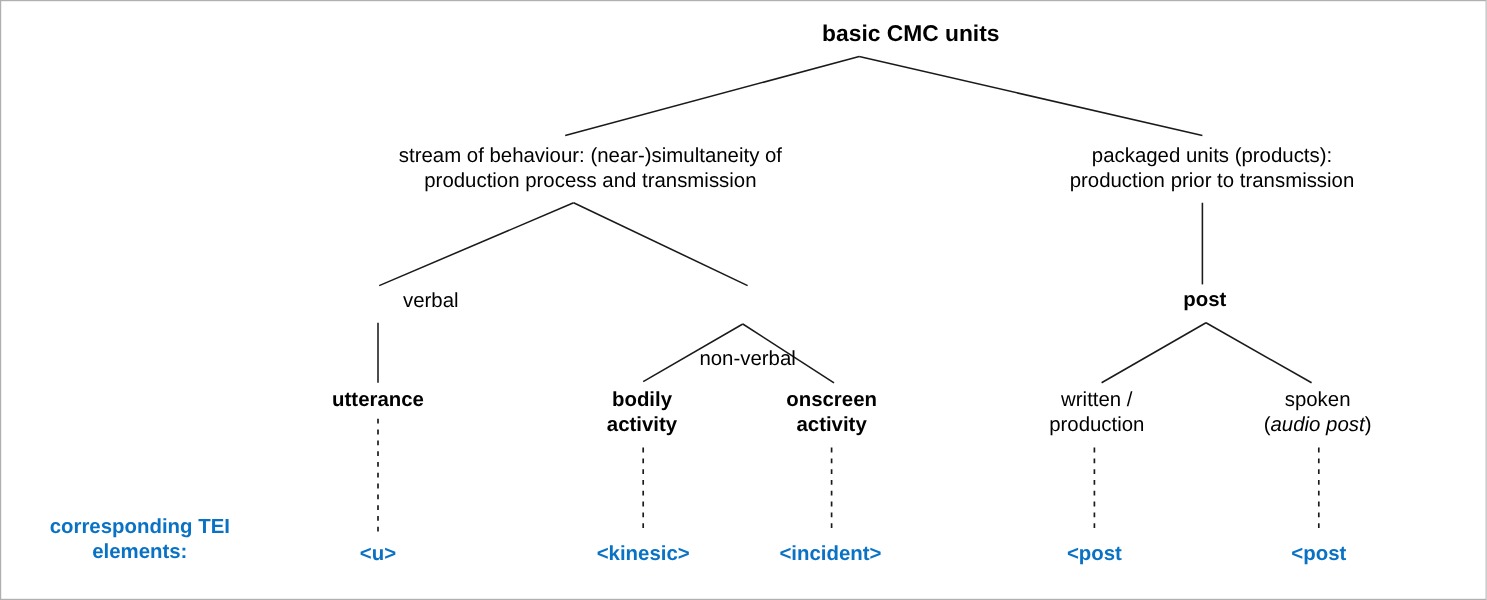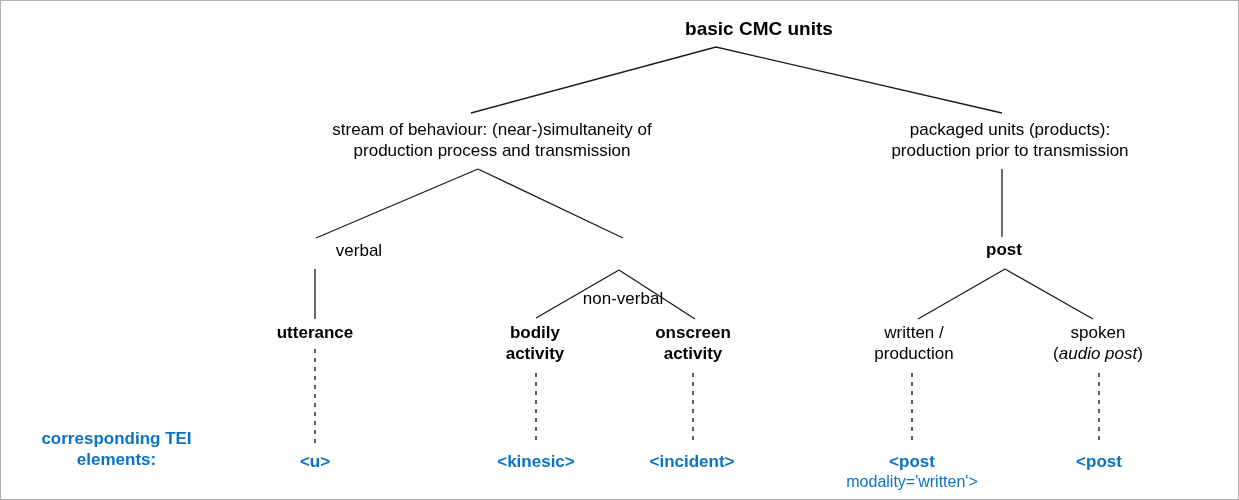--- a/index.html
+++ b/index.html
@@ -163,20 +163,19 @@
   <div class="tei" style="left:535px; top:451px;">
     <span>&lt;kinesic&gt;</span>
   </div>
 
   <div class="tei" style="left:691px; top:451px;">
     <span>&lt;incident&gt;</span>
   </div>
 
   <div class="tei" style="left:911px; top:451px;">
     <span>&lt;post</span>
-    <span class="attr">modality='written'&gt;</span>
   </div>
 
   <div class="tei" style="left:1098px; top:451px;">
     <span>&lt;post</span>
   </div>
 
 </div>
 
 </body></html>

